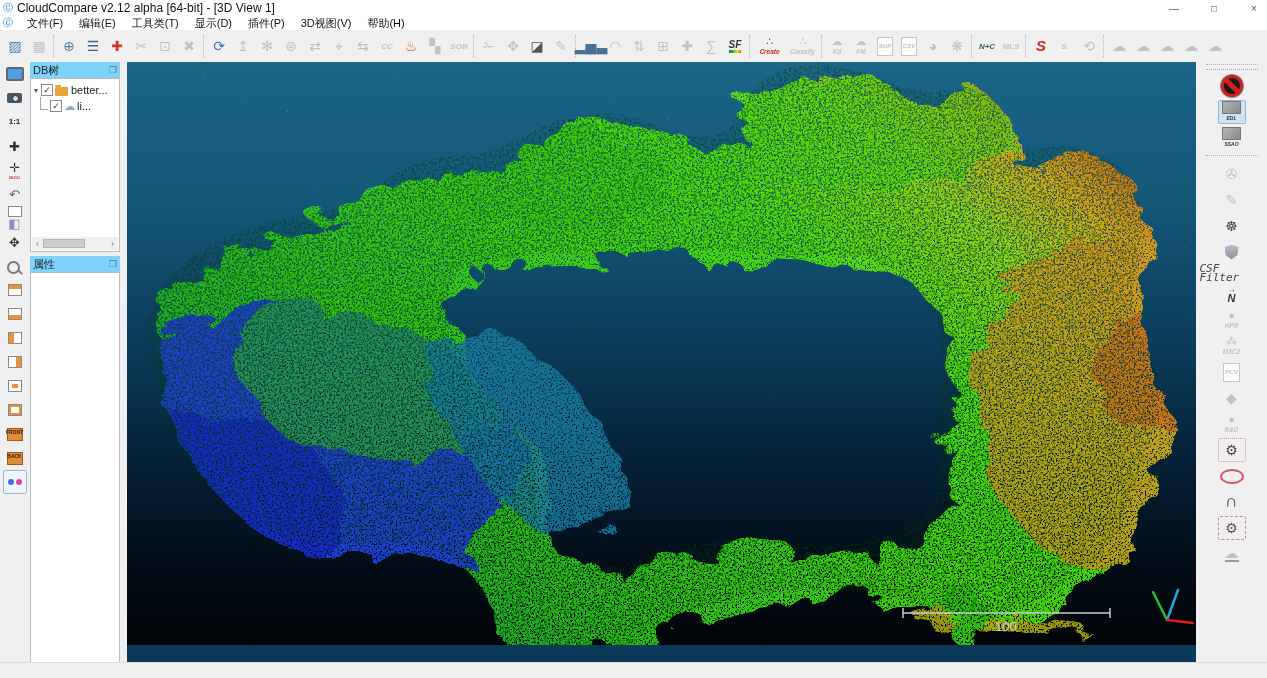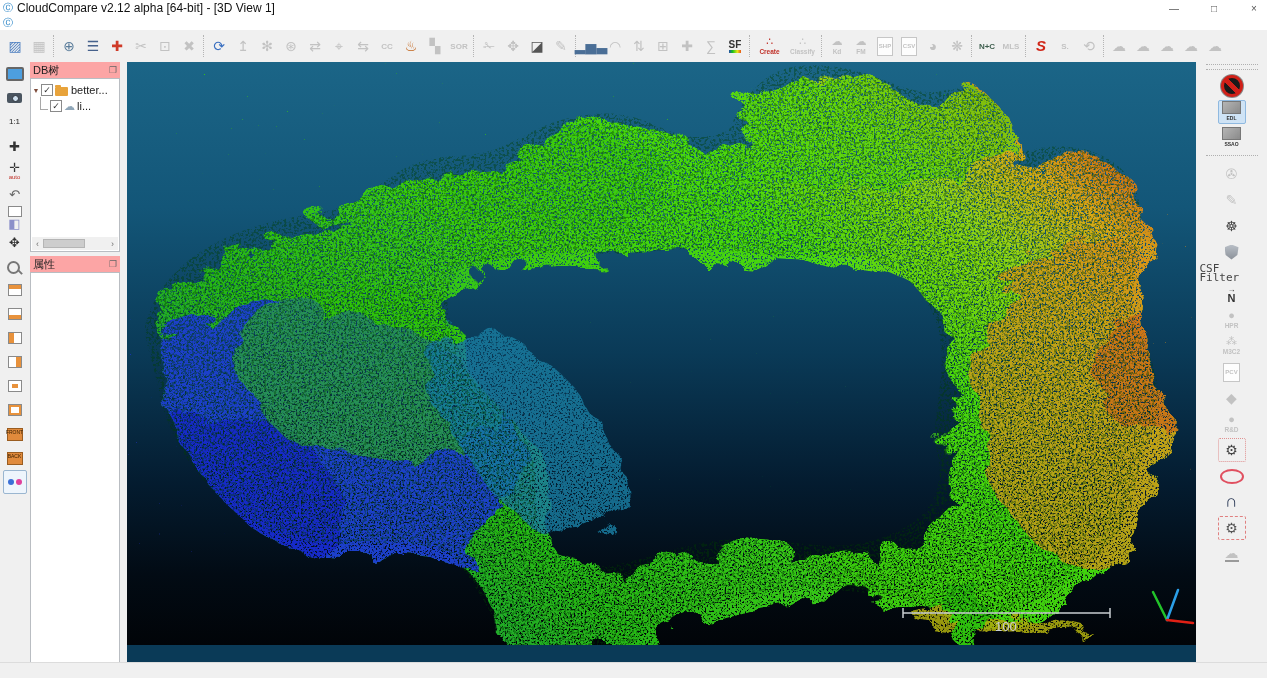--- a/index.html
+++ b/index.html
@@ -14,38 +14,38 @@
 
   
   .menubar{position:absolute;left:0;top:16px;width:1267px;height:15px;background:#ffffff;display:flex;align-items:center;border-bottom:1px solid #f0f0f0;box-sizing:border-box;}
   .menubar .app-icon{font-size:10px;color:#1f7fc4;margin:0 6px 0 3px;}
   .menu-item{padding:0 8px;font-size:11px;color:#111;height:15px;line-height:15px;white-space:nowrap;}
 
   
   .toolbar{position:absolute;left:0;top:31px;width:1267px;height:30px;background:#f0f0f0;display:flex;align-items:center;padding-left:3px;box-sizing:border-box;}
   .tb-btn{position:relative;width:23px;height:26px;margin:0 0.5px;border-radius:2px;display:flex;flex-direction:column;align-items:center;justify-content:center;cursor:default;}
   .tb-btn .glyph{font-size:14px;line-height:14px;color:#5a6a78;}
-  .tb-btn .tlbl{font-size:8px;font-weight:bold;line-height:9px;color:#55606a;}
+  .tb-btn .tlbl{font-size:8px;font-weight:bold;line-height:9px;color:#55606a;font-style:italic;}
   .tb-btn.disabled .glyph,.tb-btn.disabled .tlbl{color:#c2c2c2 !important;}
   .tb-sep{width:1px;height:22px;border-left:1px dotted #b4b4b4;margin:0 2px;}
   .tb-btn.wide{width:32px;}
   .tb-btn.mini .glyph{font-size:11px;line-height:11px;}
   .tb-btn.mini .tlbl{font-size:6.5px;}
   .tb-btn.doc .tlbl{font-size:6px;color:#b08080;border:1px solid #c6c6c6;background:#fdfdfd;padding:4px 1px;}
   .tb-btn.rainbow .tlbl{font-size:10px;border-bottom:3px solid;border-image:linear-gradient(90deg,#2828d8,#18c418,#e8e818,#e82818) 1;padding-bottom:1px;}
   .tb-btn.scurve .glyph{font-size:15px;font-weight:bold;font-style:italic;}
 
   
   .shape{display:none;}
 
   
   .left-rail{position:absolute;left:0;top:62px;width:29px;display:flex;flex-direction:column;align-items:center;background:#f0f0f0;}
   .lt-btn{position:relative;width:24px;height:24px;margin:0;display:flex;flex-direction:column;align-items:center;justify-content:center;border-radius:2px;cursor:default;}
   .lt-btn .glyph{font-size:13px;line-height:13px;color:#444;}
-  .lt-btn .tlbl{font-size:8px;font-weight:normal;color:#222;line-height:8px;text-align:center;}
+  .lt-btn .tlbl{font-size:8px;font-weight:bold;color:#222;line-height:8px;text-align:center;}
   .lt-btn .tsub{font-size:6px;color:#c03028;line-height:6px;}
   .lt-btn.framed{border:1px solid #9ab6d0;background:#eef5fc;box-sizing:border-box;}
   .lt-btn.monitor .shape{display:block;width:14px;height:10px;border:2px solid #666;border-radius:2px;background:#4d9fdf;}
   .lt-btn.camera .shape{display:block;width:15px;height:10px;background:#4a5560;border-radius:2px;position:relative;}
   .lt-btn.camera .shape::after{content:"";position:absolute;left:5px;top:2px;width:5px;height:5px;border-radius:50%;background:#cfe0ee;border:1px solid #2a3038;}
   .lt-btn.magnifier .shape{display:block;width:9px;height:9px;border:2px solid #777;border-radius:50%;position:relative;margin:2px 3px 0 0;}
   .lt-btn.magnifier .shape::after{content:"";position:absolute;left:8px;top:8px;width:6px;height:2px;background:#777;transform:rotate(45deg);}
   .lt-btn.cube .shape,.lt-btn.cubepersp .shape{display:block;width:14px;height:12px;border:1px solid #8a8a8a;background:#fff;box-sizing:border-box;}
   .lt-btn.cube-top .shape{background:linear-gradient(180deg,#e8923c 0 40%,#fff 40%);}
   .lt-btn.cube-bottom .shape{background:linear-gradient(0deg,#e8923c 0 40%,#fff 40%);}
@@ -75,21 +75,21 @@
   .right-rail .tb-btn.northN{flex-direction:column;}
   .right-rail .tb-btn.northN .glyph{font-size:8px;line-height:8px;}
   .right-rail .tb-btn.northN .tlbl{font-size:11px;font-weight:bold;color:#222;}
   .right-rail .tb-btn.reddot{border:1px dotted #e09090;box-sizing:border-box;}
   .right-rail .tb-btn.reddash{border:1px dashed #e08080;box-sizing:border-box;}
   .right-rail .tb-btn.big .glyph{font-size:17px;font-weight:bold;}
   .right-rail .tb-btn.ruler .glyph{border-bottom:2px solid #9a9a9a;}
 
   
   .panel{position:absolute;left:30px;width:90px;box-sizing:border-box;}
-  .panel-header{height:16px;background:#fca5a5;display:flex;align-items:center;justify-content:space-between;padding:0 3px;}
+  .panel-header{height:16px;background:#7dd3fc;display:flex;align-items:center;justify-content:space-between;padding:0 3px;}
   .panel-header .ph-title{font-size:11px;color:#222;}
   .panel-header .ph-float{font-size:9px;color:#666;}
   .panel-body{background:#ffffff;border:1px solid #b9bdc2;box-sizing:border-box;}
   #db-panel{top:62px;}
   #db-body{height:174px;position:relative;padding-top:3px;}
   #props-panel{top:256px;}
   #props-body{height:398px;}
 
   .tree-row{display:flex;align-items:center;height:16px;font-size:11px;white-space:nowrap;}
   .tw-exp{width:10px;text-align:center;font-size:7px;color:#7d4b3a;}
@@ -123,20 +123,30 @@
     <div class="win-controls">
 
     <span class="wc"><span class="glyph">—</span></span>
         <span class="wc"><span class="glyph">□</span></span>
         <span class="wc"><span class="glyph">×</span></span>
       </div>
   </div>
 
   <div class="menubar">
     <span class="app-icon">Ⓒ</span>
+    <div style="display:flex">
+
+    <div class="menu-item"><span class="tlbl">文件(F)</span></div>
+        <div class="menu-item"><span class="tlbl">编辑(E)</span></div>
+        <div class="menu-item"><span class="tlbl">工具类(T)</span></div>
+        <div class="menu-item"><span class="tlbl">显示(D)</span></div>
+        <div class="menu-item"><span class="tlbl">插件(P)</span></div>
+        <div class="menu-item"><span class="tlbl">3D视图(V)</span></div>
+        <div class="menu-item"><span class="tlbl">帮助(H)</span></div>
+      </div>
   </div>
 
   <div class="toolbar">
 
   <div class="tb-btn">
 
         <span class="glyph" style="color: rgb(77, 127, 192);">▨</span>
 
       </div>
       <div class="tb-btn disabled">

